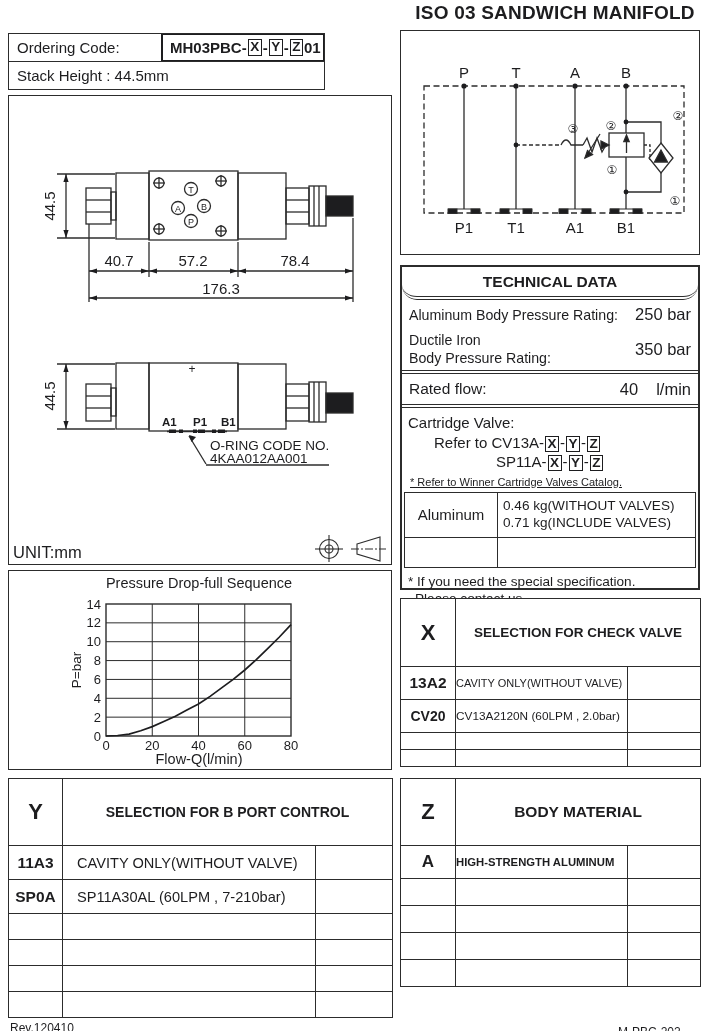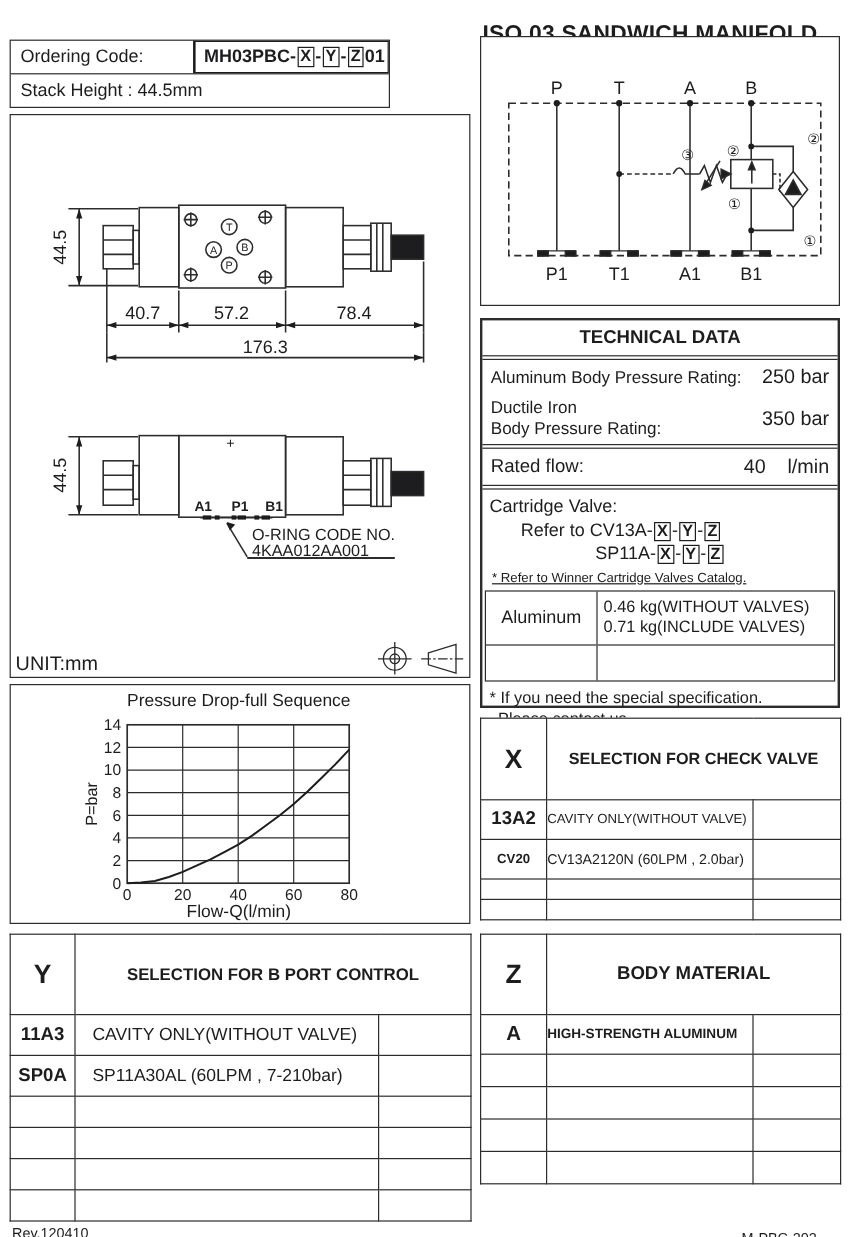--- a/index.html
+++ b/index.html
@@ -1,37 +1,37 @@
 <!DOCTYPE html>
 <html><head>
 <meta charset="utf-8">
 <style>
   html,body{margin:0;padding:0;background:#fff;}
   body{width:708px;height:1031px;position:relative;overflow:hidden;
        font-family:"Liberation Sans",sans-serif;color:#1d1d1f;}
   .abs{position:absolute;box-sizing:border-box;}
   
-  .doc-title{left:402px;top:18px;width:306px;text-align:left;
+  .doc-title{left:402px;top:2px;width:306px;text-align:center;
              font-size:19px;font-weight:bold;letter-spacing:.2px;}
   
   .ord{left:8px;top:33px;width:317px;border:1.6px solid #2c2c2c;background:#fff;}
   .ord-row1{display:flex;height:27px;border-bottom:1.4px solid #2c2c2c;}
   .ord-label{width:144px;padding-left:8px;display:flex;align-items:center;font-size:15px;}
   .ord-code{flex:1;display:flex;align-items:center;padding-left:7px;
             border-left:2px solid #1d1d1f;outline:1.6px solid #1d1d1f;outline-offset:-1.6px;
             font-size:15px;font-weight:bold;}
   .ord-row2{height:27px;display:flex;align-items:center;padding-left:8px;font-size:15px;}
   .boxed{display:inline-block;border:1.3px solid #1d1d1f;padding:0 1.5px;margin:0 1px;
          font-weight:bold;line-height:1.05;font-size:13.5px;}
   
   .panel{border:1.7px solid #2c2c2c;background:#fff;}
   
   .tech{left:400px;top:265px;width:300px;height:325px;border:2px solid #2c2c2c;background:#fff;}
   .tech-h{height:29px;line-height:29px;text-align:center;font-weight:bold;font-size:15.5px;
-          border-bottom:4px double #2c2c2c;}
+          border-bottom:4px double #2c2c2c;border-radius:15px;}
   .trow{display:flex;align-items:center;justify-content:space-between;padding:0 7px;}
   .t1{height:29px;}
   .t2{height:41px;border-bottom:4px double #2c2c2c;}
   .t3{height:30px;border-bottom:4px double #2c2c2c;}
   .tlabel{font-size:14.2px;}
   .tlabel2{font-size:14.2px;line-height:1.25;}
   .tvalue{font-size:16.5px;}
   .t3 .tlabel{font-size:15.5px;}
   .flowval{display:flex;gap:18px;font-size:16.5px;}
   .cart{padding:5px 6px 2px 6px;font-size:15px;line-height:1.3;}
@@ -378,21 +378,21 @@
       <tr style="height:68px">
     <td class="hcode">X</td>
     <td class="htitle" colspan="2" style="font-size:13.5px">SELECTION FOR CHECK VALVE</td>
   </tr>
   <tr style="height:33px">
     <td class="code" style="font-size:15.5px">13A2</td>
     <td class="desc" style="font-size:11px">CAVITY ONLY(WITHOUT VALVE)</td>
         <td></td>
   </tr>
   <tr style="height:33px">
-    <td class="code" style="font-size:11px">CV20</td>
+    <td class="code" style="font-size:14px">CV20</td>
     <td class="desc" style="font-size:11.8px">CV13A2120N (60LPM , 2.0bar)</td>
         <td></td>
   </tr>
   <tr style="height:17px">
         <td></td>
         <td></td>
         <td></td>
       </tr>
   <tr style="height:17px">
         <td></td>

